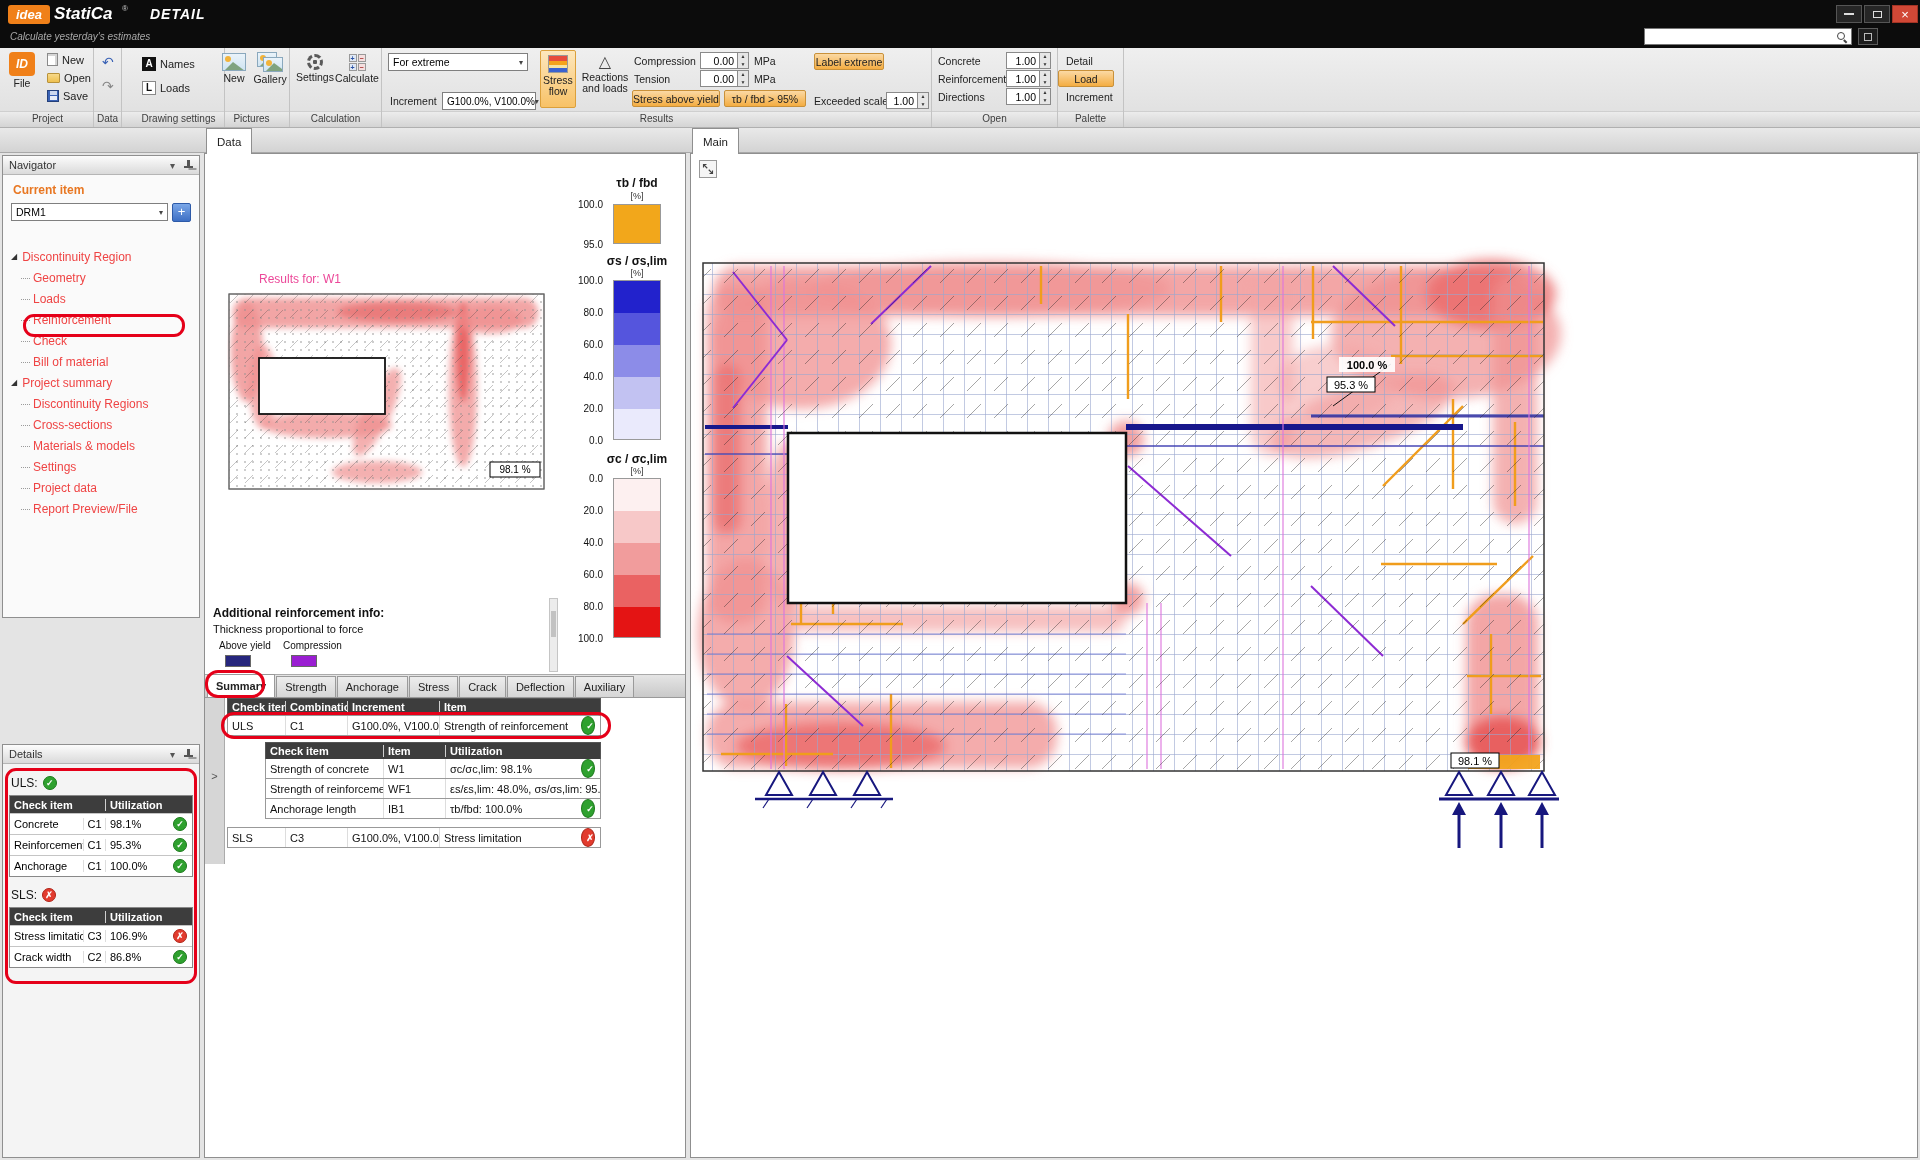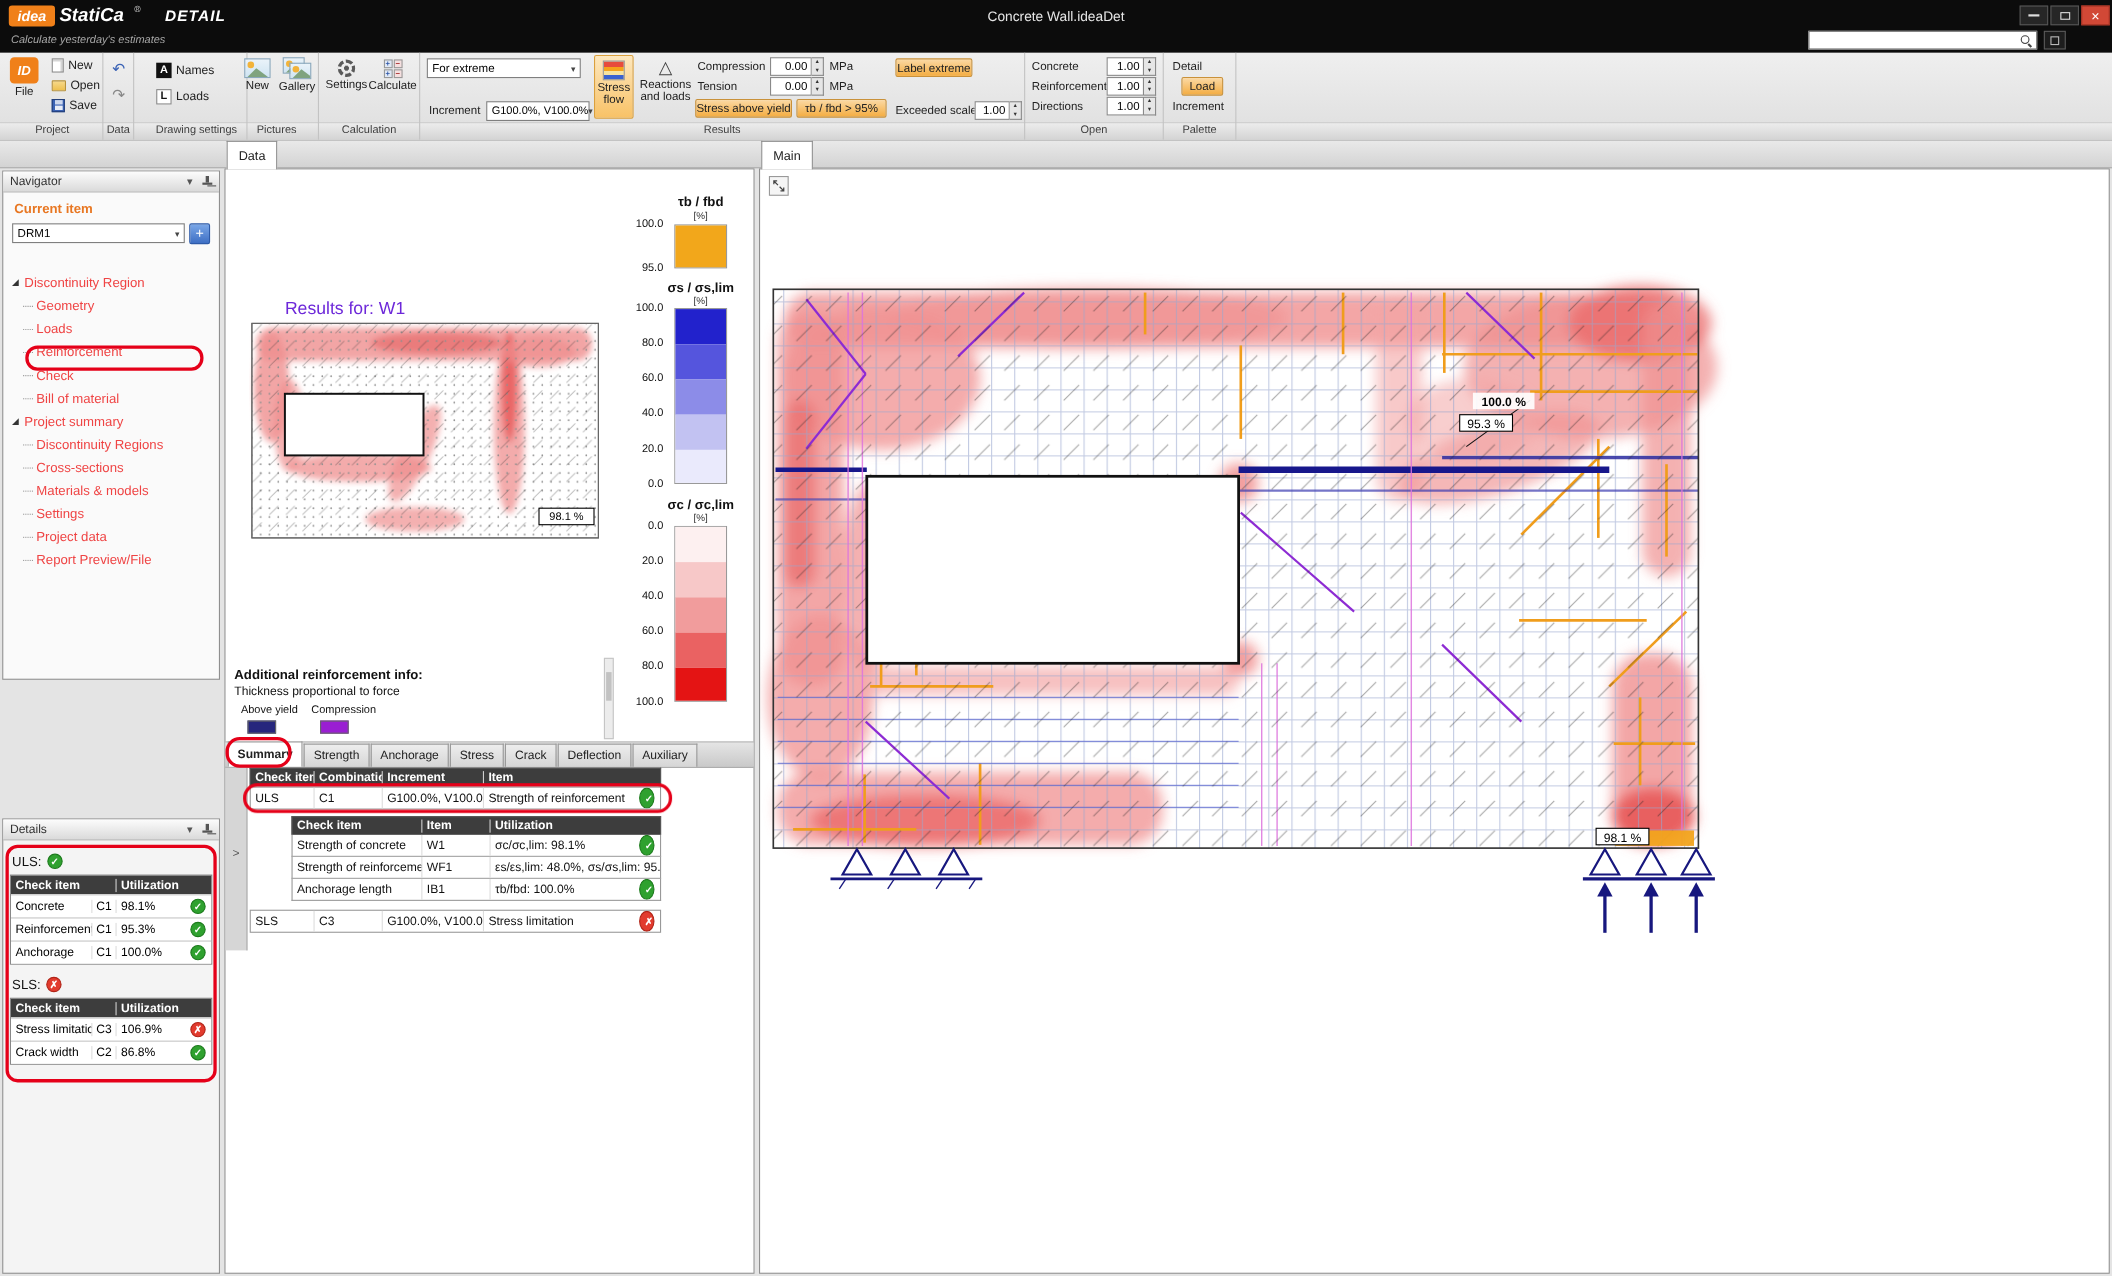--- a/index.html
+++ b/index.html
@@ -125,21 +125,21 @@
 .sicon[data-status="fail"]{background:#e23b2e;border:1px solid #b02418}
 .sicon[data-status="pass"]::after{content:"✓"}
 .sicon[data-status="fail"]::after{content:"✗"}
 .drow .sicon{margin-left:auto;margin-right:5px}
 
 
 .annotation{position:absolute;border:3px solid #e50019;border-radius:11px;pointer-events:none;z-index:40}
 
 
 #data-panel{left:204px;top:153px;width:482px;height:1005px}
-.results-for{position:absolute;left:54px;top:118px;font-size:16px;color:#6d28d9}
+.results-for{position:absolute;left:54px;top:118px;font-size:12px;color:#ec4899}
 .legend-title{position:absolute;text-align:center;font-size:12px;font-weight:bold;color:#111}
 .legend-unit{position:absolute;text-align:center;font-size:9px;color:#333}
 .ltick{position:absolute;width:36px;text-align:right;font-size:10px;color:#111;transform:translateY(-50%)}
 .lbar{position:absolute;width:48px;border:1px solid #999}
 .lband{width:100%}
 .info-title{position:absolute;left:8px;top:452px;font-size:12px;font-weight:bold;color:#111}
 .info-sub{position:absolute;left:8px;top:469px;font-size:11px;color:#111}
 .swlabel{position:absolute;font-size:10px;color:#111}
 .swatch{position:absolute;width:26px;height:12px;border:1px solid #666}
 .mini-scroll{position:absolute;left:344px;top:444px;width:9px;height:74px;background:#ececec;border:1px solid #c5c5c5}
@@ -175,21 +175,20 @@
 <body>
 
 <div id="stage">
 
   <div id="titlebar">
     <div class="logo-box" style="background: rgb(240, 128, 25); text-align: center;">idea</div>
     <div class="brand-name">StatiCa</div>
     <div class="brand-reg">®</div>
     <div class="product">DETAIL</div>
     <div class="tagline">Calculate yesterday's estimates</div>
-    <div class="win-title">Concrete Wall.ideaDet</div>
     <div class="winbtn" style="left:1836px">
         <span class="minbar"></span>
       </div>
     <div class="winbtn" style="left:1864px">
         <span class="maxbox"></span>
       </div>
     <div class="winbtn close" style="left:1892px">
         <span>×</span>
       </div>
     <div class="searchwrap">
@@ -351,21 +350,21 @@
         <span class="spin">
             <i class="i-up"></i>
             <i class="i-dn"></i>
           </span>
       </div>
       <div class="glabel">Open</div>
     </div>
 
     <div class="rgroup" style="left:1058px;width:66px">
       <div class="rlabel" style="left:8px;top:7px">Detail</div>
-      <div class="obtn" style="left:16px;top:22px;width:38px">Load</div>
+      <div class="obtn" style="left:0;top:22px;width:56px">Load</div>
       <div class="rlabel" style="left:8px;top:43px">Increment</div>
       <div class="glabel">Palette</div>
     </div>
   </div>
 
   <div id="tabrow"></div>
   <div class="ptab" style="left:206px">Data</div>
   <div class="ptab" style="left:692px">Main</div>
 
   <div id="navigator" class="panel">

